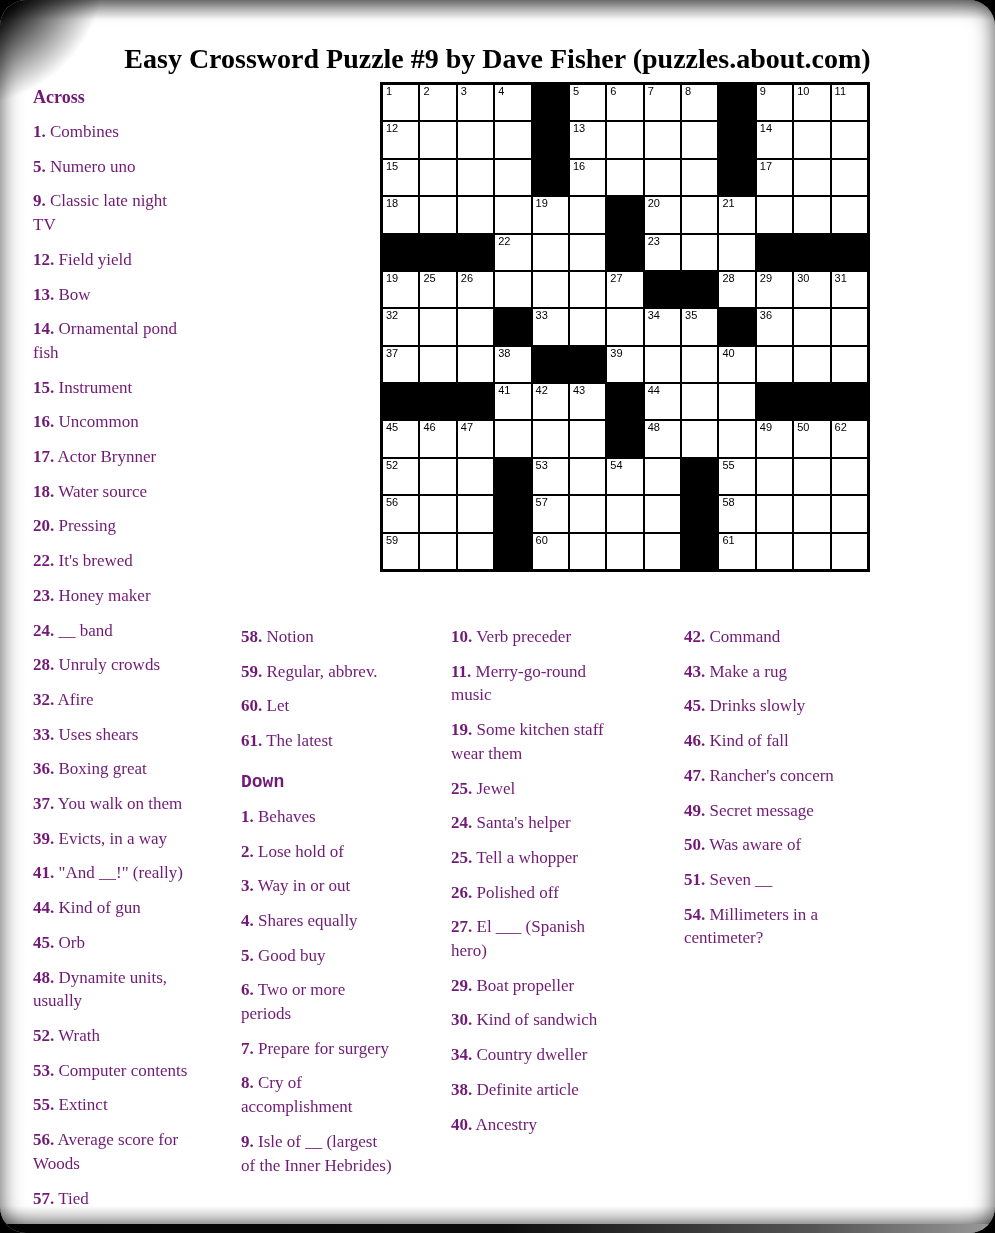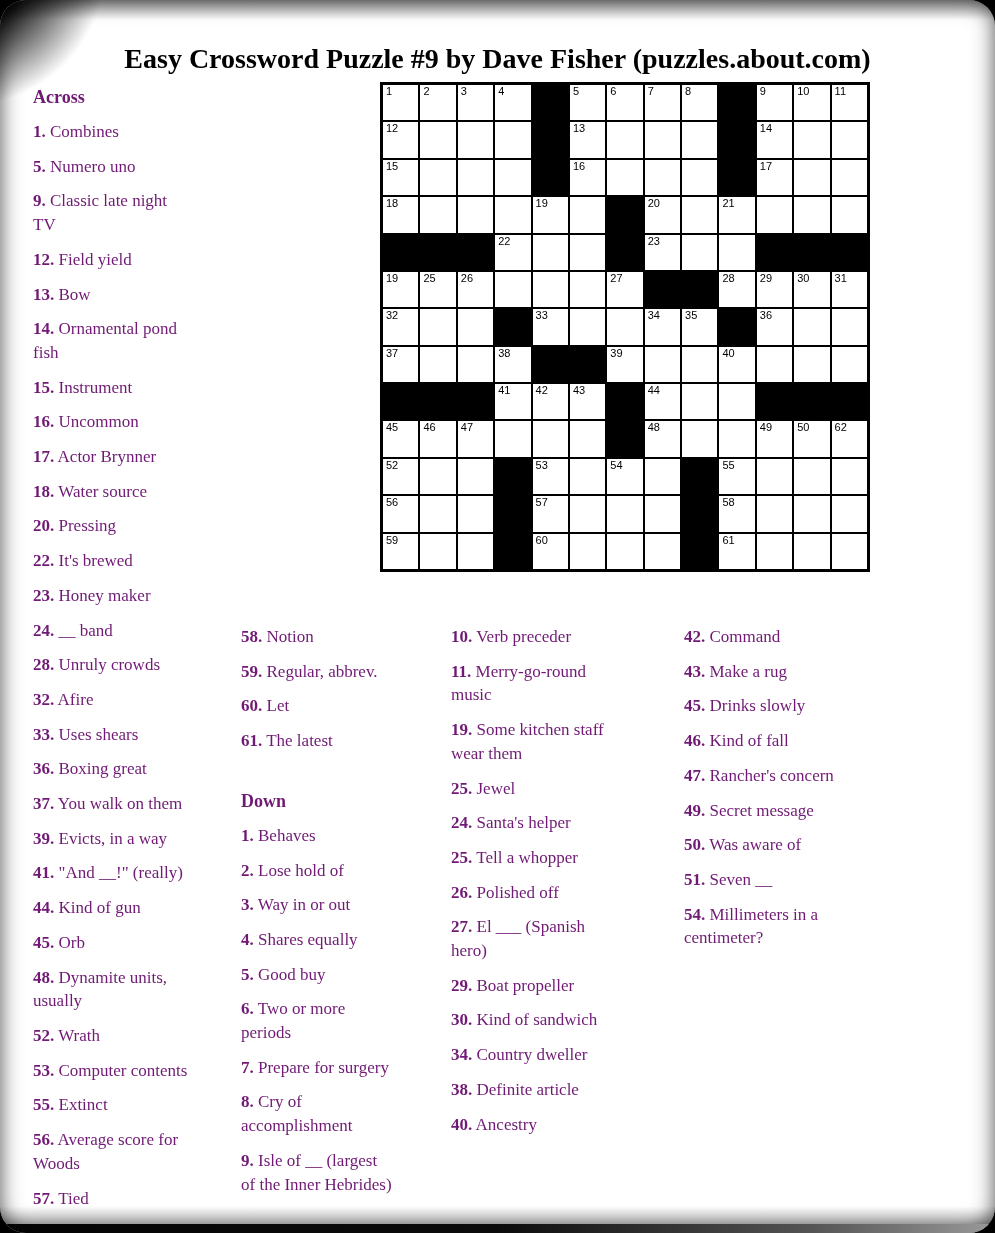--- a/index.html
+++ b/index.html
@@ -72,21 +72,21 @@
   .clue{
     font-size:17px;line-height:23.7px;
     margin:0 0 11px 0;
     white-space:pre-line;
   }
   .clue b{font-weight:bold;}
   .clue-header{
     font-size:18px;line-height:24px;font-weight:bold;
     margin:0 0 11px 0;
   }
-  .clue-header.gap{margin-top:36px;}
+  .clue-header.gap{margin-top:17px;font-family:Liberation Mono, monospace;}
 </style>
 </head>
 <body>
 
 <div class="page">
   <h1 class="title">Easy Crossword Puzzle #9 by Dave Fisher (puzzles.about.com)</h1>
 
   <div class="grid">
       <div class="cell">
         <span class="num">1</span>

